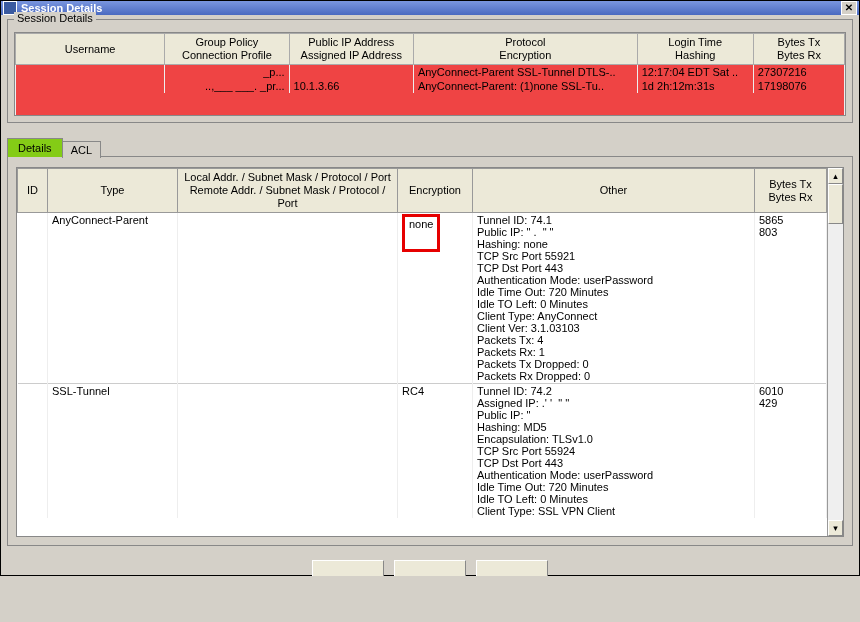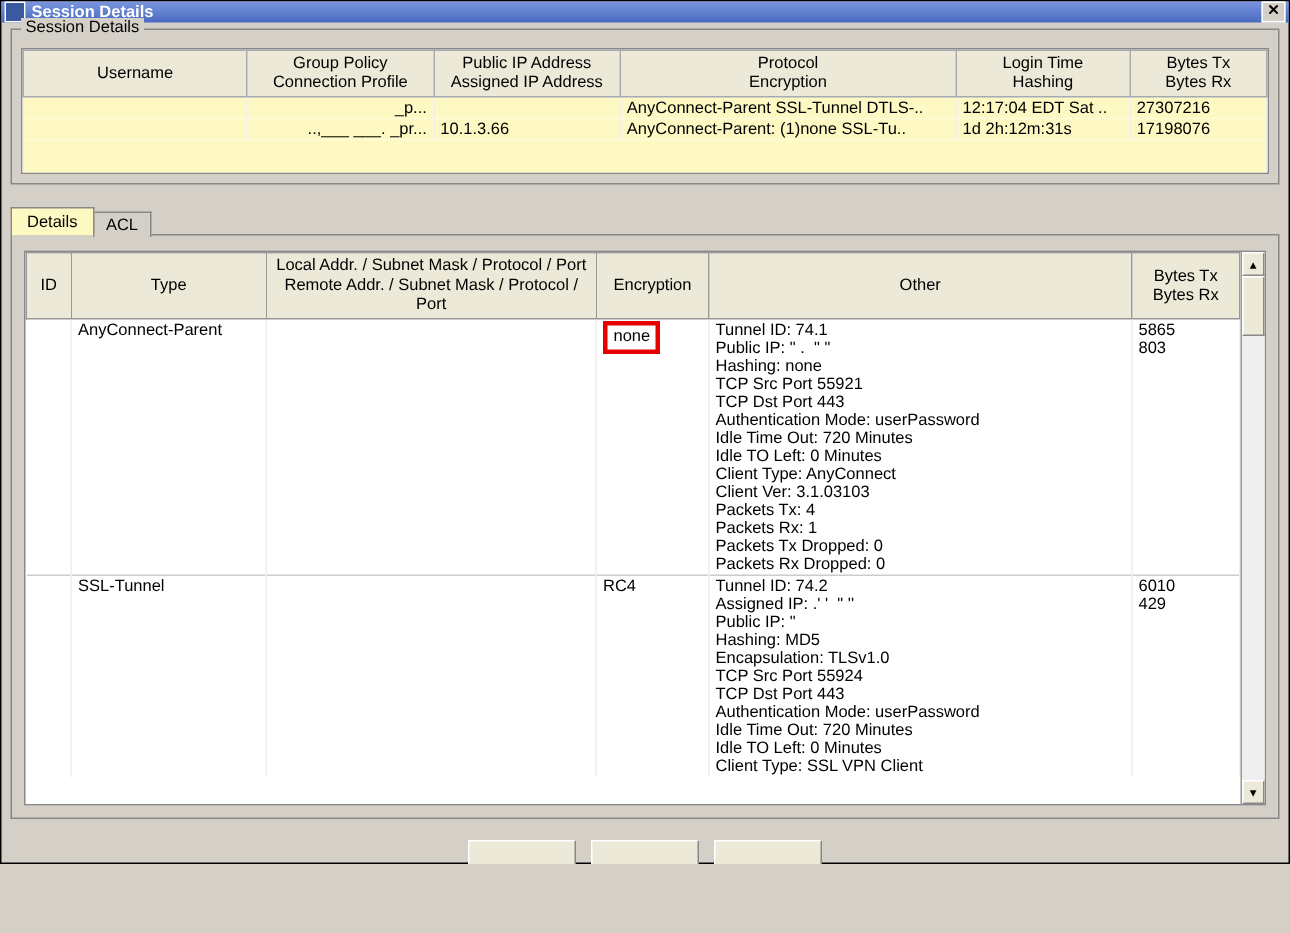--- a/index.html
+++ b/index.html
@@ -7,33 +7,33 @@
   .window { width: 860px; height: 576px; border: 1px solid #000; background: #d4d0c8; display: flex; flex-direction: column; }
   .titlebar { background: linear-gradient(#7a96df,#4a6ac0); height: 20px; display: flex; align-items: center; padding: 0 2px; color: #fff; font-weight: bold; font-size: 11px; }
   .titlebar .icon { width: 14px; height: 14px; background: #3a5aa0; border: 1px solid #fff; margin-right: 4px; display:inline-block; }
   .titlebar .spacer { flex: 1; }
   .titlebar .close { width: 16px; height: 14px; background: #d4d0c8; border: 1px solid #fff; color: #000; text-align: center; line-height: 12px; font-family: Arial; font-size: 10px; cursor: default; }
   .groupbox { border: 1px solid #888; margin: 4px 6px 2px 6px; padding: 12px 6px 6px 6px; position: relative; }
   .groupbox .legend { position: absolute; top: -8px; left: 6px; background: #d4d0c8; padding: 0 3px; font-size: 11px; }
   .sum-wrap { border: 1px solid #888; background: #fff; }
   table.sum { width: 100%; border-collapse: collapse; font-size: 11px; }
   table.sum th { background: #ece9d8; border: 1px solid #aaa; font-weight: normal; padding: 2px 4px; text-align: center; line-height: 13px; }
-  table.sum td { border-left: 1px solid #eee; border-right: 1px solid #eee; padding: 1px 4px; white-space: nowrap; overflow: hidden; background:#fef9c3; }
+  table.sum td { border-left: 1px solid #eee; border-right: 1px solid #eee; padding: 1px 4px; white-space: nowrap; overflow: hidden; background:#ef4444; }
   .tabs { margin: 12px 6px 0 6px; display:flex; align-items:flex-end; position:relative; }
   .tab { border: 1px solid #888; border-bottom: none; padding: 3px 10px 3px 10px; background: #d4d0c8; margin-right: -1px; font-size:11px; position:relative; top:1px; }
-  .tab.active { background: #fef9c3; z-index:2; }
+  .tab.active { background: #84cc16; z-index:2; }
   .tab.inactive { background: #d4d0c8; top:2px; padding:2px 8px; }
   .tab-body { border: 1px solid #888; margin: 0 6px 6px 6px; padding: 10px 8px 8px 8px; background:#d4d0c8; flex:1; display:flex; gap:8px; }
   .detail-wrap { border: 1px solid #888; background: #fff; flex:1; display:flex; position:relative; height: 370px; }
   table.det { width: 100%; border-collapse: collapse; font-size:11px; table-layout: fixed; }
   table.det thead th { background: #ece9d8; border: 1px solid #999; font-weight: normal; padding: 2px 2px; text-align: center; line-height: 13px; position: sticky; top: 0; }
   table.det tbody td { border-right: 1px solid #eee; padding: 1px 4px; vertical-align: top; }
   table.det tbody tr.sep td { border-top: 1px solid #ccc; }
   .other-lines { white-space: pre; }
-  .highlight { border: 3px solid #e60000; padding: 0 4px 2px 4px; display:inline-block; line-height:14px; }
+  .highlight { border: 3px solid #e60000; padding: 0 4px 18px 4px; display:inline-block; line-height:14px; }
   .vscroll { width:16px; background:#ece9d8; border-left:1px solid #999; display:flex; flex-direction:column; justify-content:space-between; }
   .vscroll .btn { height:16px; background:#ece9d8; border:1px solid #fff; text-align:center; line-height:14px; font-size:9px; border-right-color:#888; border-bottom-color:#888; }
   .vscroll .thumb { height:40px; background:#ece9d8; border:1px solid #fff; margin:0; border-right-color:#888; border-bottom-color:#888; }
   .vscroll .track { flex:1; background:#efefef; }
   .right-panel { width:56px; display:flex; flex-direction:column; align-items:flex-start; }
   .winbtn { background: #ece9d8; border: 1px solid #fff; border-right-color:#888; border-bottom-color:#888; padding: 3px 14px; font-size:11px; }
   .winbtn.disabled { color:#888; }
   .bottom-bar { display:flex; justify-content:center; gap:10px; padding: 8px 0 10px 0; }
   .bottom-bar .winbtn { min-width: 72px; text-align:center; padding:19px 0; }
 </style>

